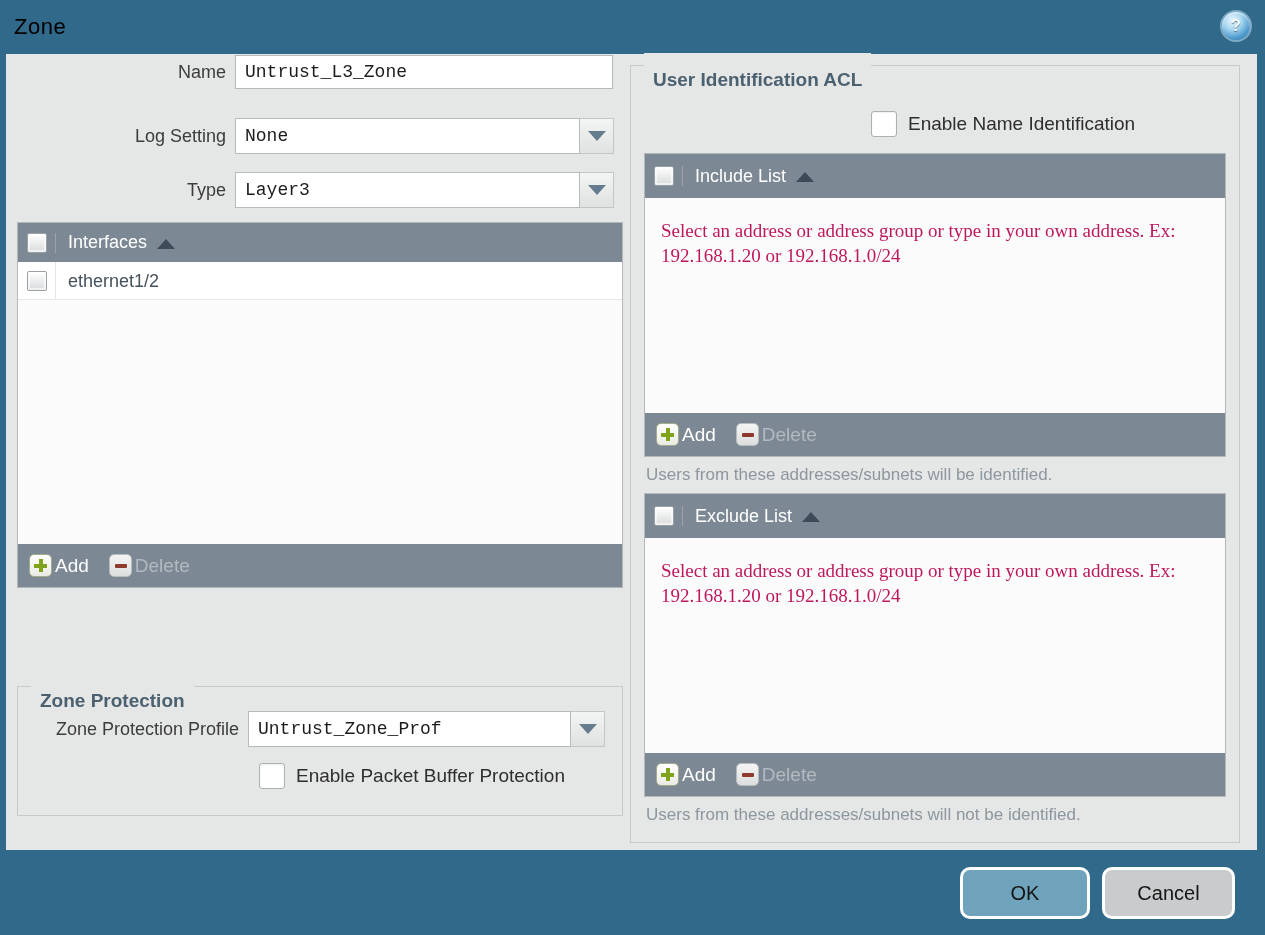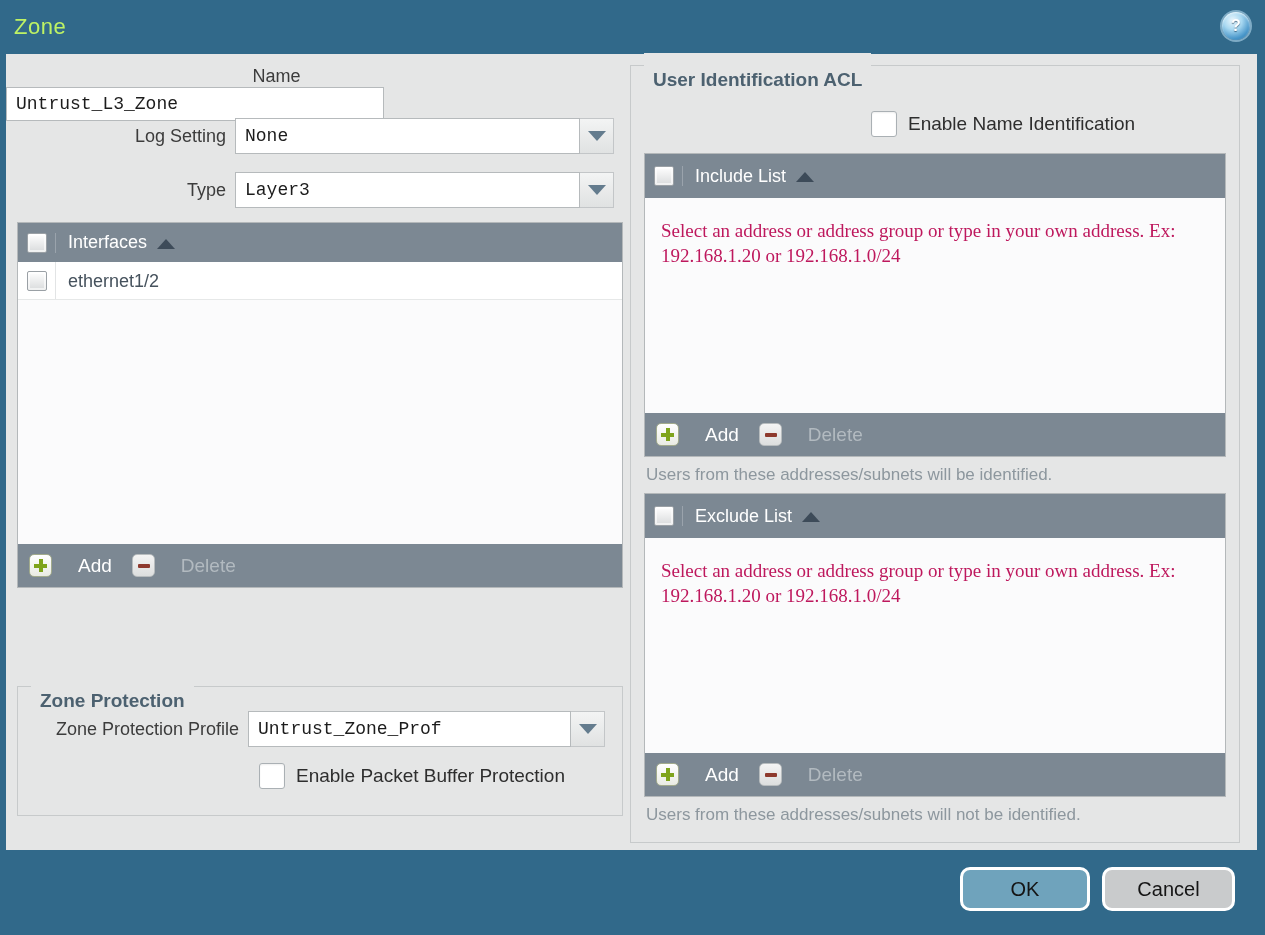--- a/index.html
+++ b/index.html
@@ -5,21 +5,21 @@
   * { margin:0; padding:0; box-sizing:border-box; }
   html,body { width:1265px; height:935px; }
   body {
     font-family:"Liberation Sans", sans-serif;
     background:#31698a;
     position:relative;
     overflow:hidden;
   }
   
   .titlebar { position:absolute; top:0; left:0; width:1265px; height:54px; background:#31698a; }
-  .title-text { position:absolute; left:14px; top:0; line-height:54px; color:#bef264; font-size:22px; font-weight:400; letter-spacing:0.5px; }
+  .title-text { position:absolute; left:14px; top:0; line-height:54px; color:#000000; font-size:22px; font-weight:400; letter-spacing:0.5px; }
   .help-btn {
     position:absolute; right:15px; top:12px; width:28px; height:28px; border-radius:50%;
     background:radial-gradient(circle at 38% 30%, #eaf6fd 0%, #a8d8f1 35%, #4795c9 70%, #2b6f9e 100%);
     box-shadow:0 0 0 2px rgba(190,225,245,0.55), inset 0 1px 2px rgba(255,255,255,0.8);
     display:flex; align-items:center; justify-content:center; cursor:pointer;
   }
   .help-btn span { color:#ffffff; font-weight:bold; font-size:16px; text-shadow:0 1px 1px rgba(0,40,70,0.6); }
 
   
   .panel { position:absolute; left:6px; top:54px; width:1251px; height:796px; background:#e5e6e6; }
@@ -49,59 +49,59 @@
     width:20px; height:20px; border:1px solid #9aa0a5; border-radius:2px;
     background:linear-gradient(180deg,#ffffff 0%,#d9dbdc 100%);
     box-shadow:inset 0 0 0 2px rgba(255,255,255,0.6); cursor:pointer;
   }
   .cb-big { width:26px; height:26px; border:1px solid #aab0b4; border-radius:3px; background:#ffffff; box-shadow:inset 0 1px 2px rgba(0,0,0,0.07); cursor:pointer; }
   .tbl-row { display:flex; height:38px; background:#ffffff; border-bottom:1px solid #e6e8e8; flex:none; }
   .tbl-row .cb-cell { border-right:1px solid #e2e4e5; }
   .row-label { line-height:38px; padding-left:12px; font-size:18px; color:#46525d; }
   .tbl-body { flex:1; background:#fbfbfc; }
   .tbl-foot { background:#7c8893; display:flex; align-items:center; gap:20px; padding:0 11px; flex:none; }
-  .act-btn { display:flex; align-items:center; gap:26px; cursor:pointer; }
+  .act-btn { display:flex; align-items:center; gap:3px; cursor:pointer; }
   .act-label { font-size:19px; color:#ffffff; }
   .act-btn.disabled { cursor:default; }
   .act-btn.disabled .act-label { color:#b2bac0; }
   .icon-add { width:23px; height:23px; border-radius:5px; background:linear-gradient(180deg,#ffffff,#e9ebe3); border:1px solid #a2ab8d; position:relative; }
   .icon-add::before { content:""; position:absolute; left:4px; top:9px; width:13px; height:4px; background:#7fa41c; }
   .icon-add::after  { content:""; position:absolute; left:9px; top:4px; width:4px; height:13px; background:#7fa41c; }
   .icon-del { width:23px; height:23px; border-radius:5px; background:linear-gradient(180deg,#f4f4f4,#dcdedе); background:linear-gradient(180deg,#f4f4f4,#dcdede); border:1px solid #b7bcbe; position:relative; }
   .icon-del::before { content:""; position:absolute; left:5px; top:9px; width:12px; height:4px; background:#8e3a2e; border-radius:1px; }
   .placeholder-text { padding:20px 1px 0 16px; font-size:19px; line-height:25px; color:#be185d;font-family:Liberation Serif, serif; }
 
   
   .fieldset { position:absolute; border:1px solid #c7cacb; }
   .legend { position:absolute; top:-13px; left:13px; background:#e5e6e6; padding:16px 9px; font-size:19px; font-weight:bold; color:#4c6170; }
 
   .caption { position:absolute; font-size:17px; color:#8d979e; }
   .chk-label { font-size:19px; color:#2e2e2e; }
 
   
   .footer-btn {
-    position:absolute; top:867px; height:44px; border:3px solid #ffffff; border-radius:10px;
+    position:absolute; top:867px; height:52px; border:3px solid #ffffff; border-radius:10px;
     font-size:20px; color:#151515; font-family:"Liberation Sans", sans-serif; cursor:pointer;
   }
   .btn-ok { left:960px; width:130px; background:#6fa3bc; }
   .btn-cancel { left:1102px; width:133px; background:#c9cbcc; }
 </style>
 </head>
 <body>
 
 <div class="titlebar">
   <div class="title-text">Zone</div>
   <div class="help-btn">
     <span>?</span>
   </div>
 </div>
 
 <div class="panel">
 
-  <div class="frm-row" style="left:0; top:12px;flex-direction:column;">
+  <div class="frm-row" style="left:0; top:1px;">
     <span class="frm-label">Name</span>
     <input class="txt-input" style="width: 378px;" type="text" value="Untrust_L3_Zone">
   </div>
 
   <div class="frm-row" style="left:0; top:64px;">
     <span class="frm-label">Log Setting</span>
     <span class="combo">
       <input class="txt-input" style="width: 345px;" type="text" value="None">
       <span class="dd-btn">
         <span class="dd-arrow"></span>

